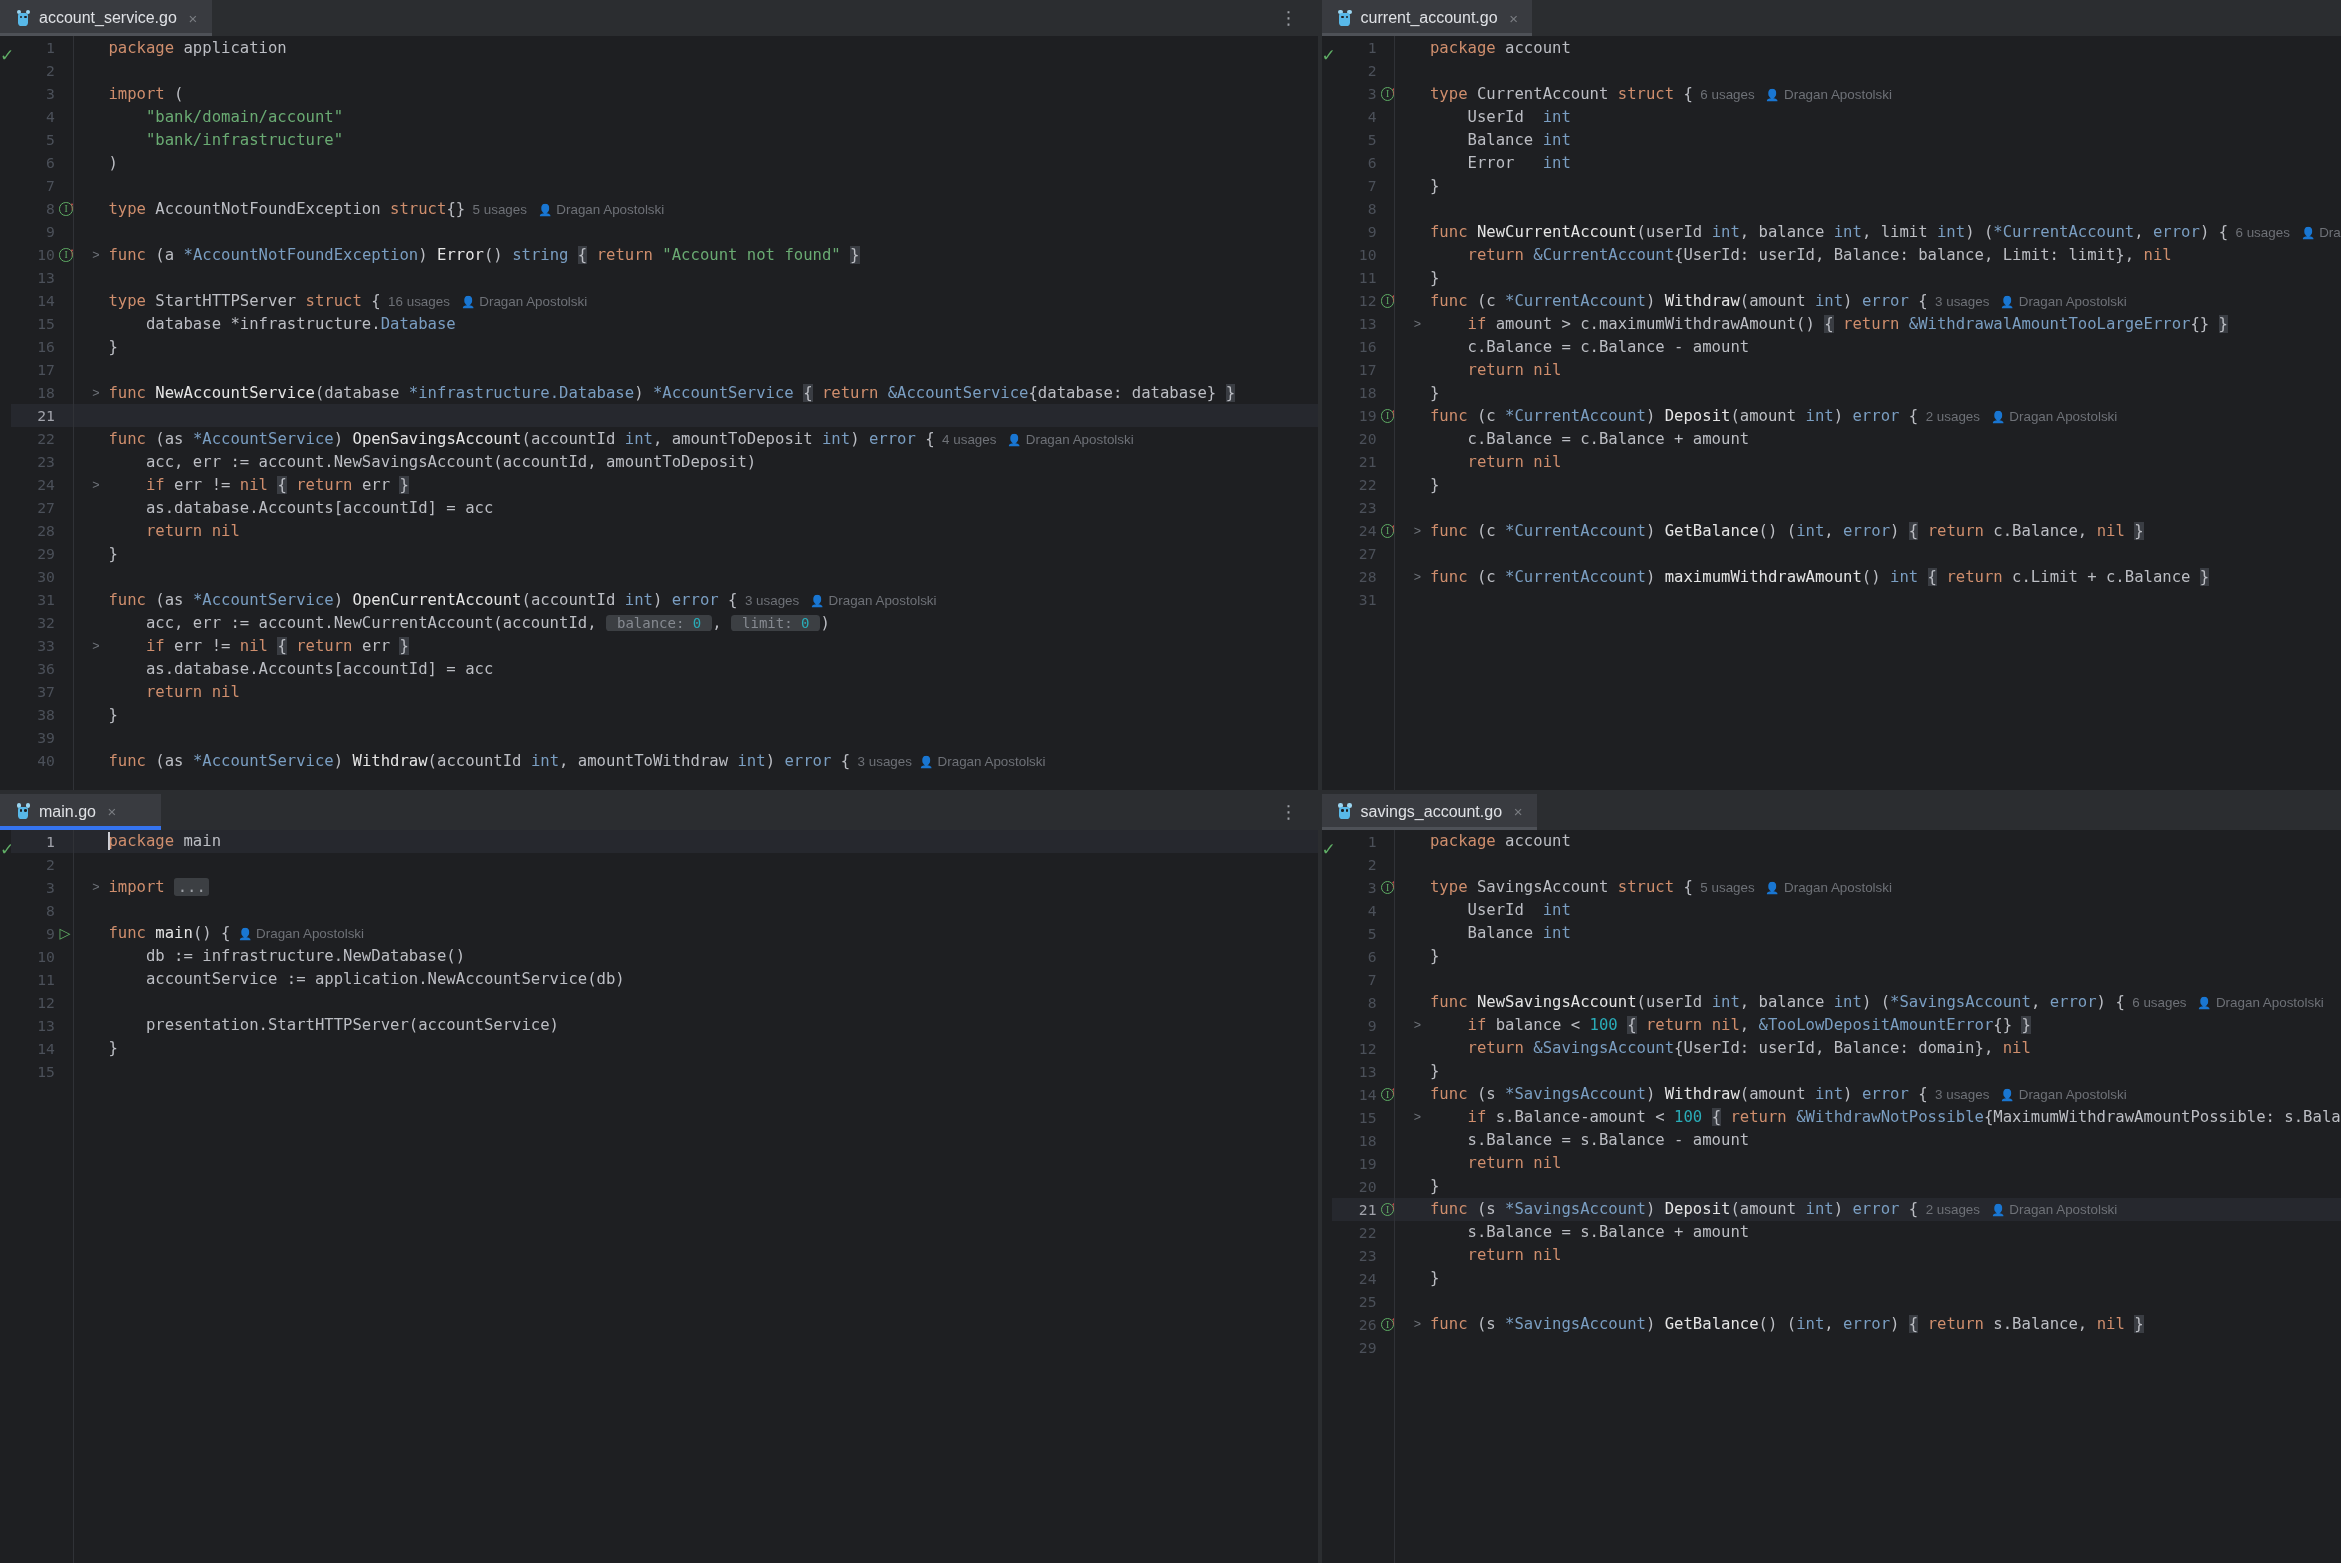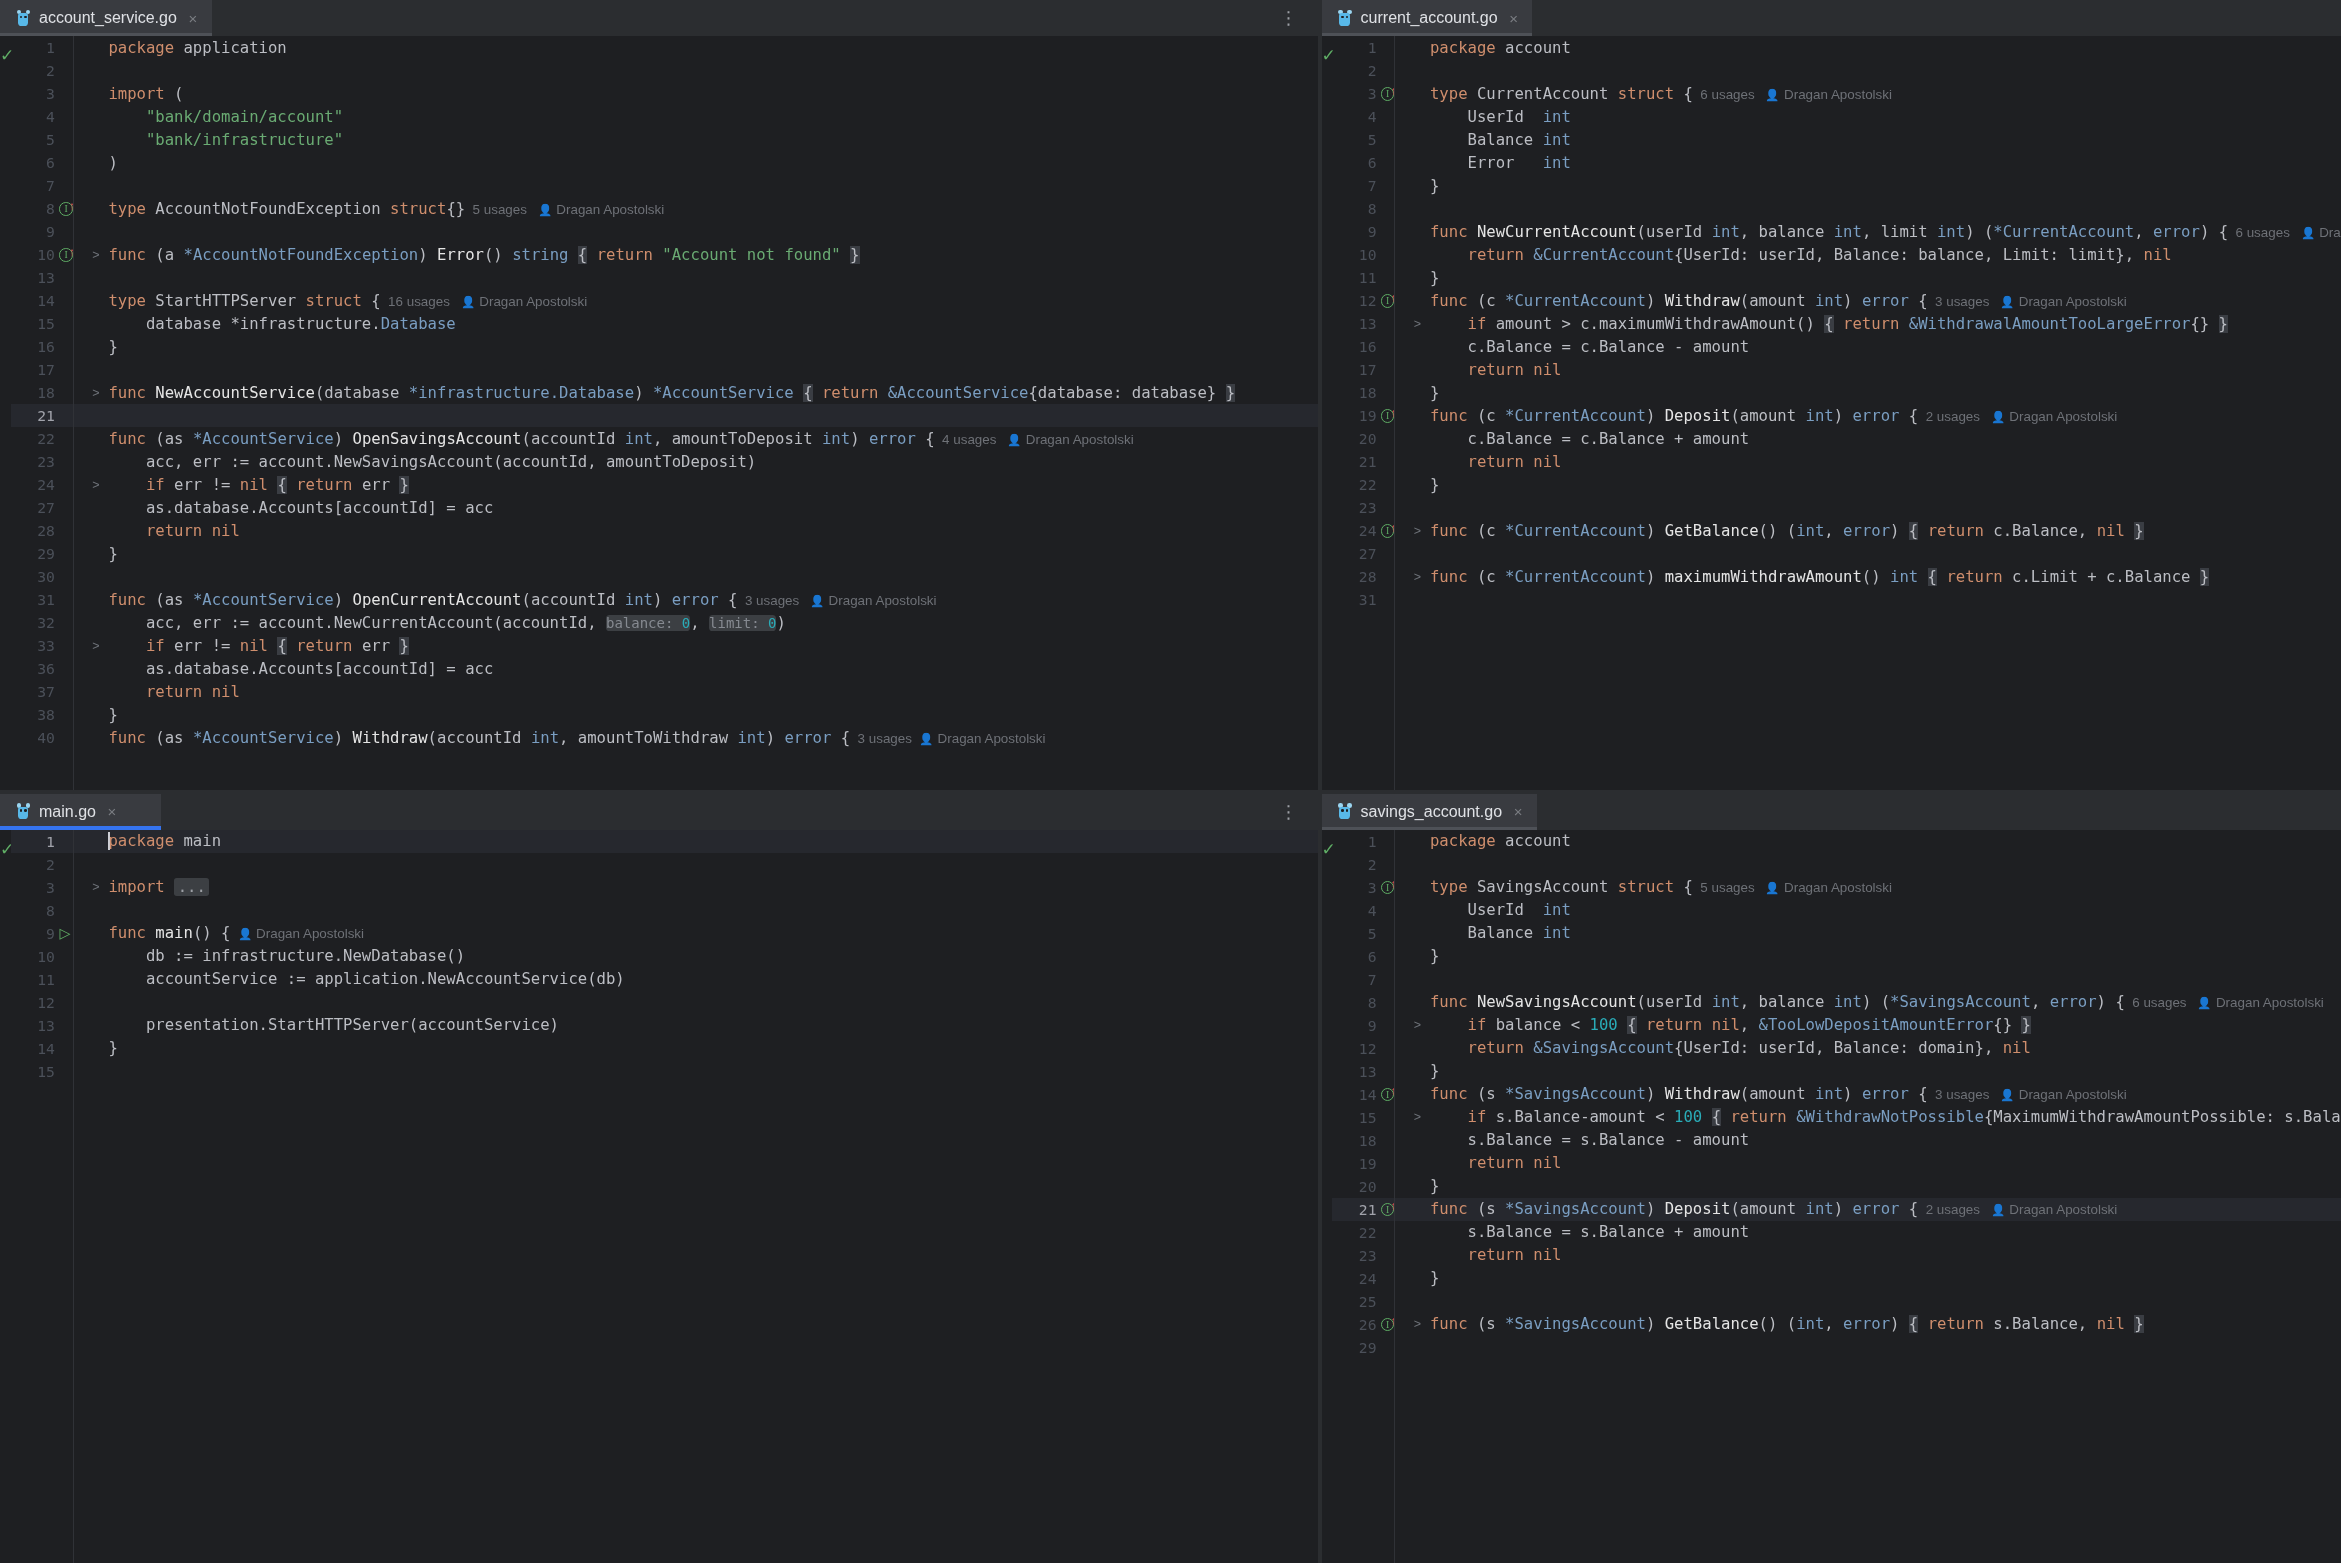--- a/index.html
+++ b/index.html
@@ -156,21 +156,21 @@
     color: #6e7177; font-family: "Liberation Sans", sans-serif;
     font-size: 13.4px;
   }
   .author {
     color: #6e7177; font-family: "Liberation Sans", sans-serif;
     font-size: 13.4px;
   }
   .author .person { font-size: 11.6px; }
   .inlay {
     background: #3c3f43; color: #868a91; border-radius: 3.6px;
-    padding: 0 0; font-size: 14px;
+    padding: 0 11px; font-size: 14px;
     font-family: "DejaVu Sans Mono", monospace;
   }
   .inlay .iv { color: #2aacb8; }
   .caret {
     display:inline-block; width: 1.8px; height: 18px; background: #ced0d6;
     vertical-align: -3.6px; margin-right: -1.8px;
   }
   .dots {
     background: #3c3f43; color: #9da0a6; padding: 0 3.6px; border-radius: 2.7px;
   }
@@ -226,20 +226,21 @@
             <div class="line"><span class="lineno">27</span><span class="gutter"></span><span class="fold"></span><span class="code"><span class="plain">    as.database.Accounts[accountId] = acc</span></span></div>
             <div class="line"><span class="lineno">28</span><span class="gutter"></span><span class="fold"></span><span class="code"><span class="kw">    return </span><span class="kw">nil</span></span></div>
             <div class="line"><span class="lineno">29</span><span class="gutter"></span><span class="fold"></span><span class="code"><span class="plain">}</span></span></div>
             <div class="line"><span class="lineno">30</span><span class="gutter"></span><span class="fold"></span><span class="code"></span></div>
             <div class="line"><span class="lineno">31</span><span class="gutter"></span><span class="fold"></span><span class="code"><span class="kw">func </span><span class="plain">(as </span><span class="pkgt">*AccountService</span><span class="plain">) </span><span class="fn">OpenCurrentAccount</span><span class="plain">(accountId </span><span class="pkgt">int</span><span class="plain">) </span><span class="pkgt">error </span><span class="plain">{</span><span class="usages">  3 usages</span><span class="author">   <span class="person">👤</span> Dragan Apostolski</span></span></div>
             <div class="line"><span class="lineno">32</span><span class="gutter"></span><span class="fold"></span><span class="code"><span class="plain">    acc, err := account.NewCurrentAccount(accountId, </span><span class="inlay">balance: <span class="iv">0</span></span><span class="plain">, </span><span class="inlay">limit: <span class="iv">0</span></span><span class="plain">)</span></span></div>
             <div class="line"><span class="lineno">33</span><span class="gutter"></span><span class="fold">&gt;</span><span class="code"><span class="kw">    if </span><span class="plain">err != </span><span class="kw">nil </span><span class="plain brace-hl">{</span><span class="plain"> </span><span class="kw">return </span><span class="plain">err </span><span class="plain brace-hl">}</span></span></div>
             <div class="line"><span class="lineno">36</span><span class="gutter"></span><span class="fold"></span><span class="code"><span class="plain">    as.database.Accounts[accountId] = acc</span></span></div>
             <div class="line"><span class="lineno">37</span><span class="gutter"></span><span class="fold"></span><span class="code"><span class="kw">    return </span><span class="kw">nil</span></span></div>
             <div class="line"><span class="lineno">38</span><span class="gutter"></span><span class="fold"></span><span class="code"><span class="plain">}</span></span></div>
+            <div class="line"><span class="lineno">39</span><span class="gutter"></span><span class="fold"></span><span class="code"></span></div>
             <div class="line"><span class="lineno">40</span><span class="gutter"></span><span class="fold"></span><span class="code"><span class="kw">func </span><span class="plain">(as </span><span class="pkgt">*AccountService</span><span class="plain">) </span><span class="fn">Withdraw</span><span class="plain">(accountId </span><span class="pkgt">int</span><span class="plain">, amountToWithdraw </span><span class="pkgt">int</span><span class="plain">) </span><span class="pkgt">error </span><span class="plain">{</span><span class="usages">  3 usages</span><span class="author">  <span class="person">👤</span> Dragan Apostolski</span></span></div>
             <div class="vline" style="left: 62px;"></div>
           </div>
         </div>
       </div>
     <div class="hsplit"></div>
     <div class="pane pane-right" id="p1">
         <div class="tabbar">
           <div class="tab active unfocused">
             <span class="go-icon">

